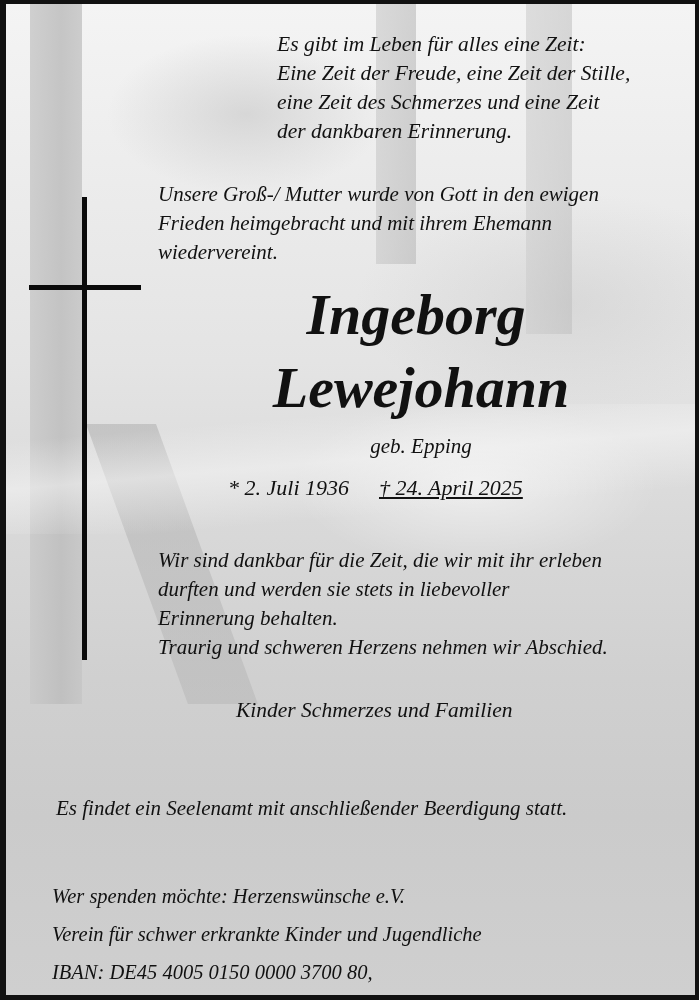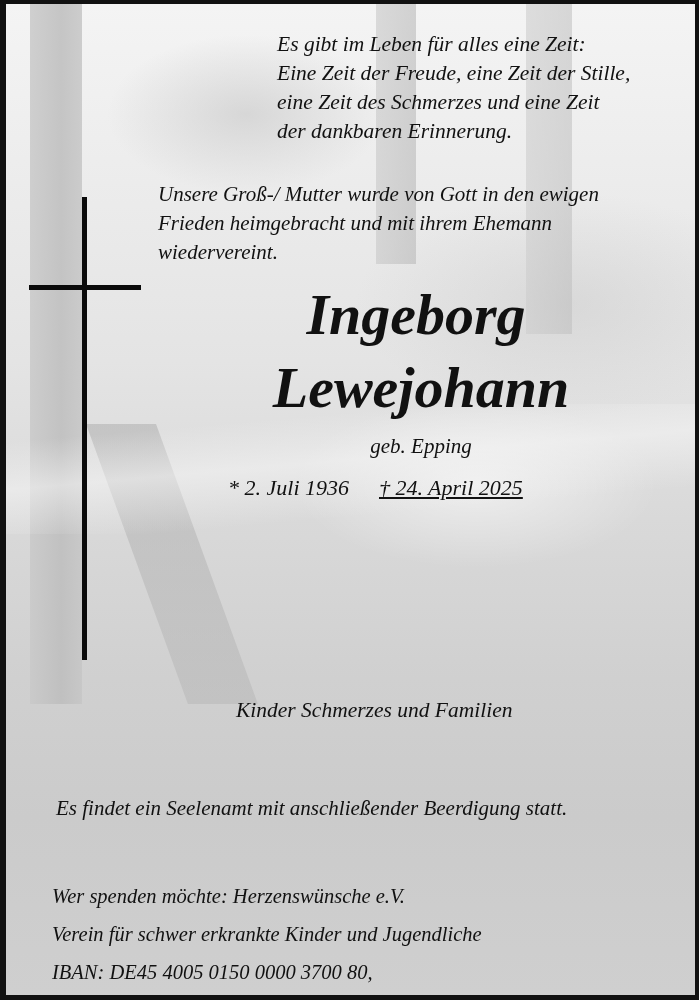--- a/index.html
+++ b/index.html
@@ -97,19 +97,23 @@
 Eine Zeit der Freude, eine Zeit der Stille,
 eine Zeit des Schmerzes und eine Zeit
 der dankbaren Erinnerung.</p>
 
   <h1 class="txt name1">Ingeborg</h1>
   <h1 class="txt name2">Lewejohann</h1>
   <p class="txt birthname">geb. Epping</p>
 
   <p class="txt dates"><span>* 2. Juli 1936</span><span class="died">† 24. April 2025</span></p>
 
+  <p class="txt thanks">Wir sind dankbar für die Zeit, die wir mit ihr erleben
+durften und werden sie stets in liebevoller
+Erinnerung behalten.
+Traurig und schweren Herzens nehmen wir Abschied.</p>
   <p class="txt signed">Kinder Schmerzes und Familien</p>
   <p class="txt service">Es findet ein Seelenamt mit anschließender Beerdigung statt.</p>
   <p class="txt donate">Wer spenden möchte: Herzenswünsche e.V.
 Verein für schwer erkrankte Kinder und Jugendliche
 IBAN: DE45 4005 0150 0000 3700 80,
 Vermerk: Ingeborg Lewejohann</p>
 </div>
 
 </body></html>

